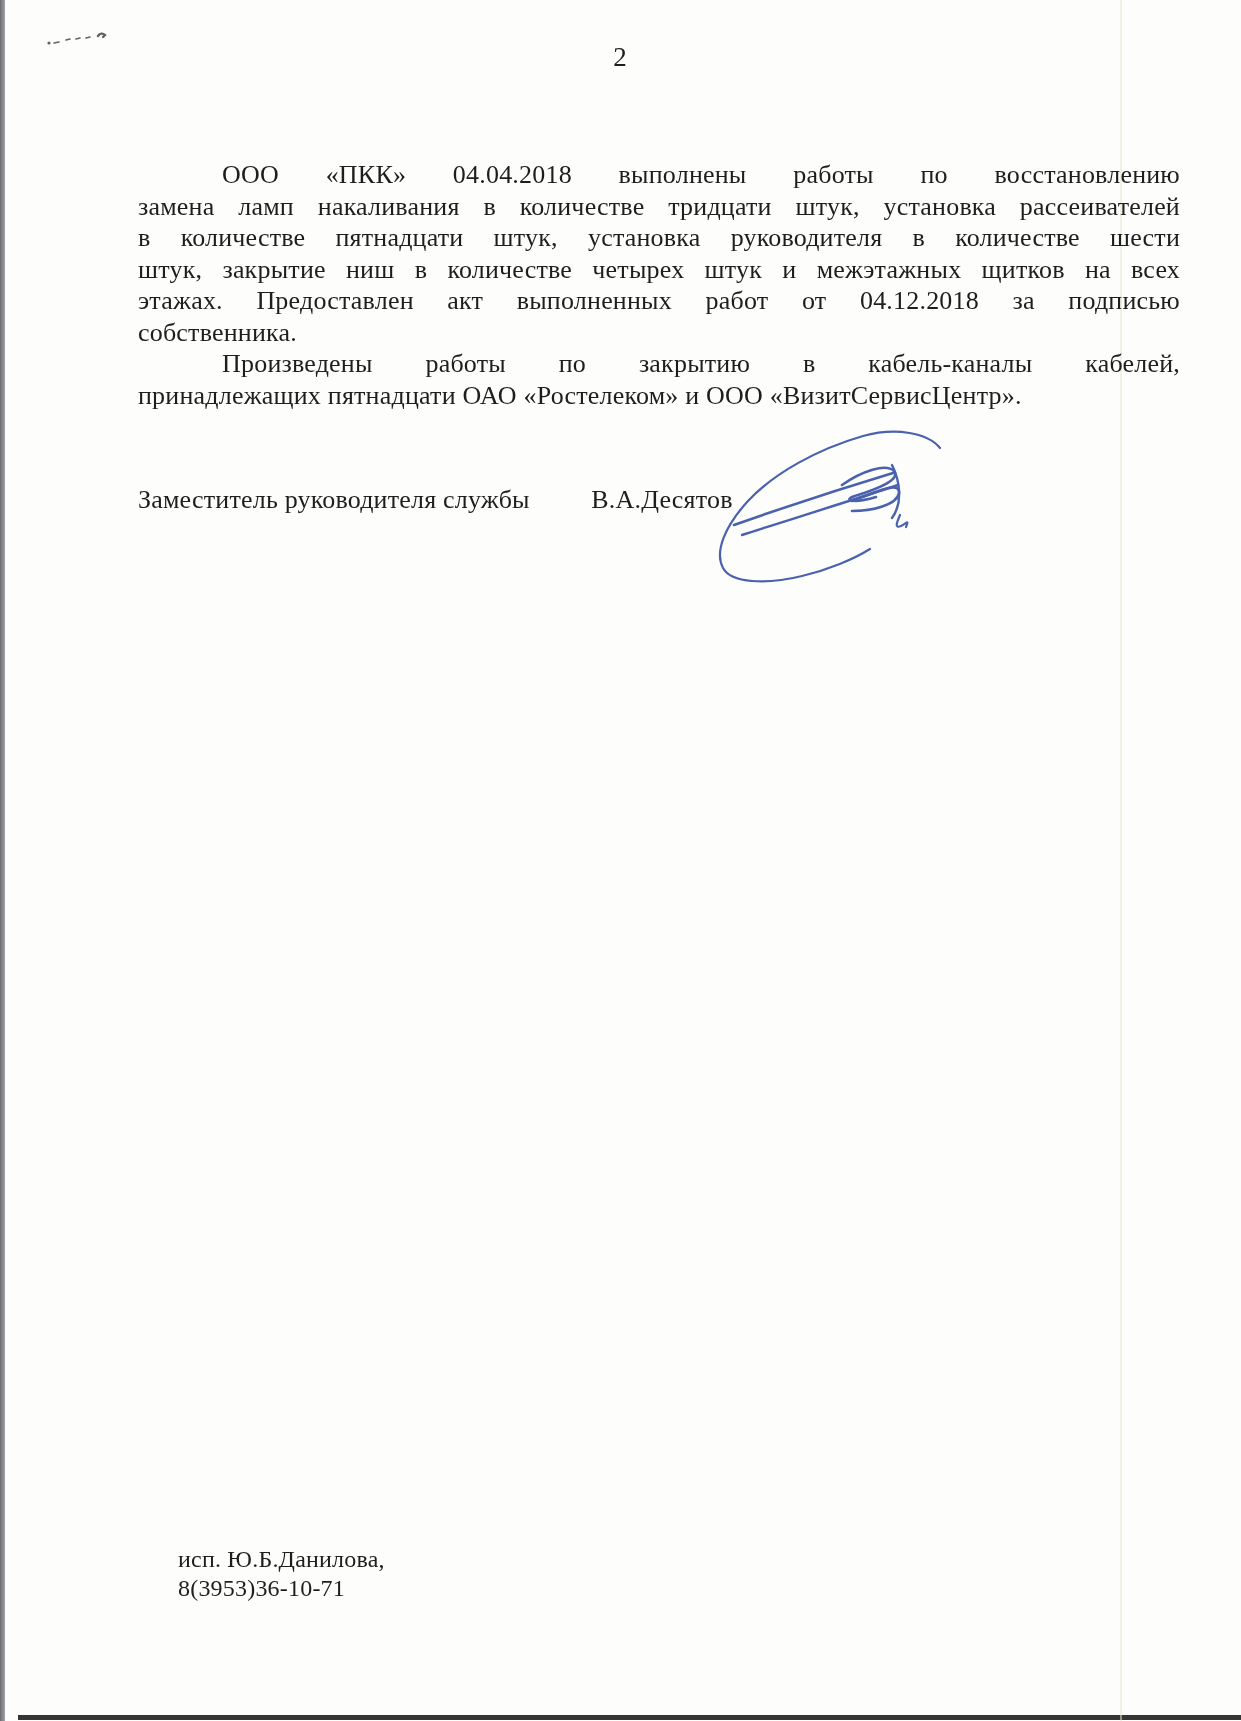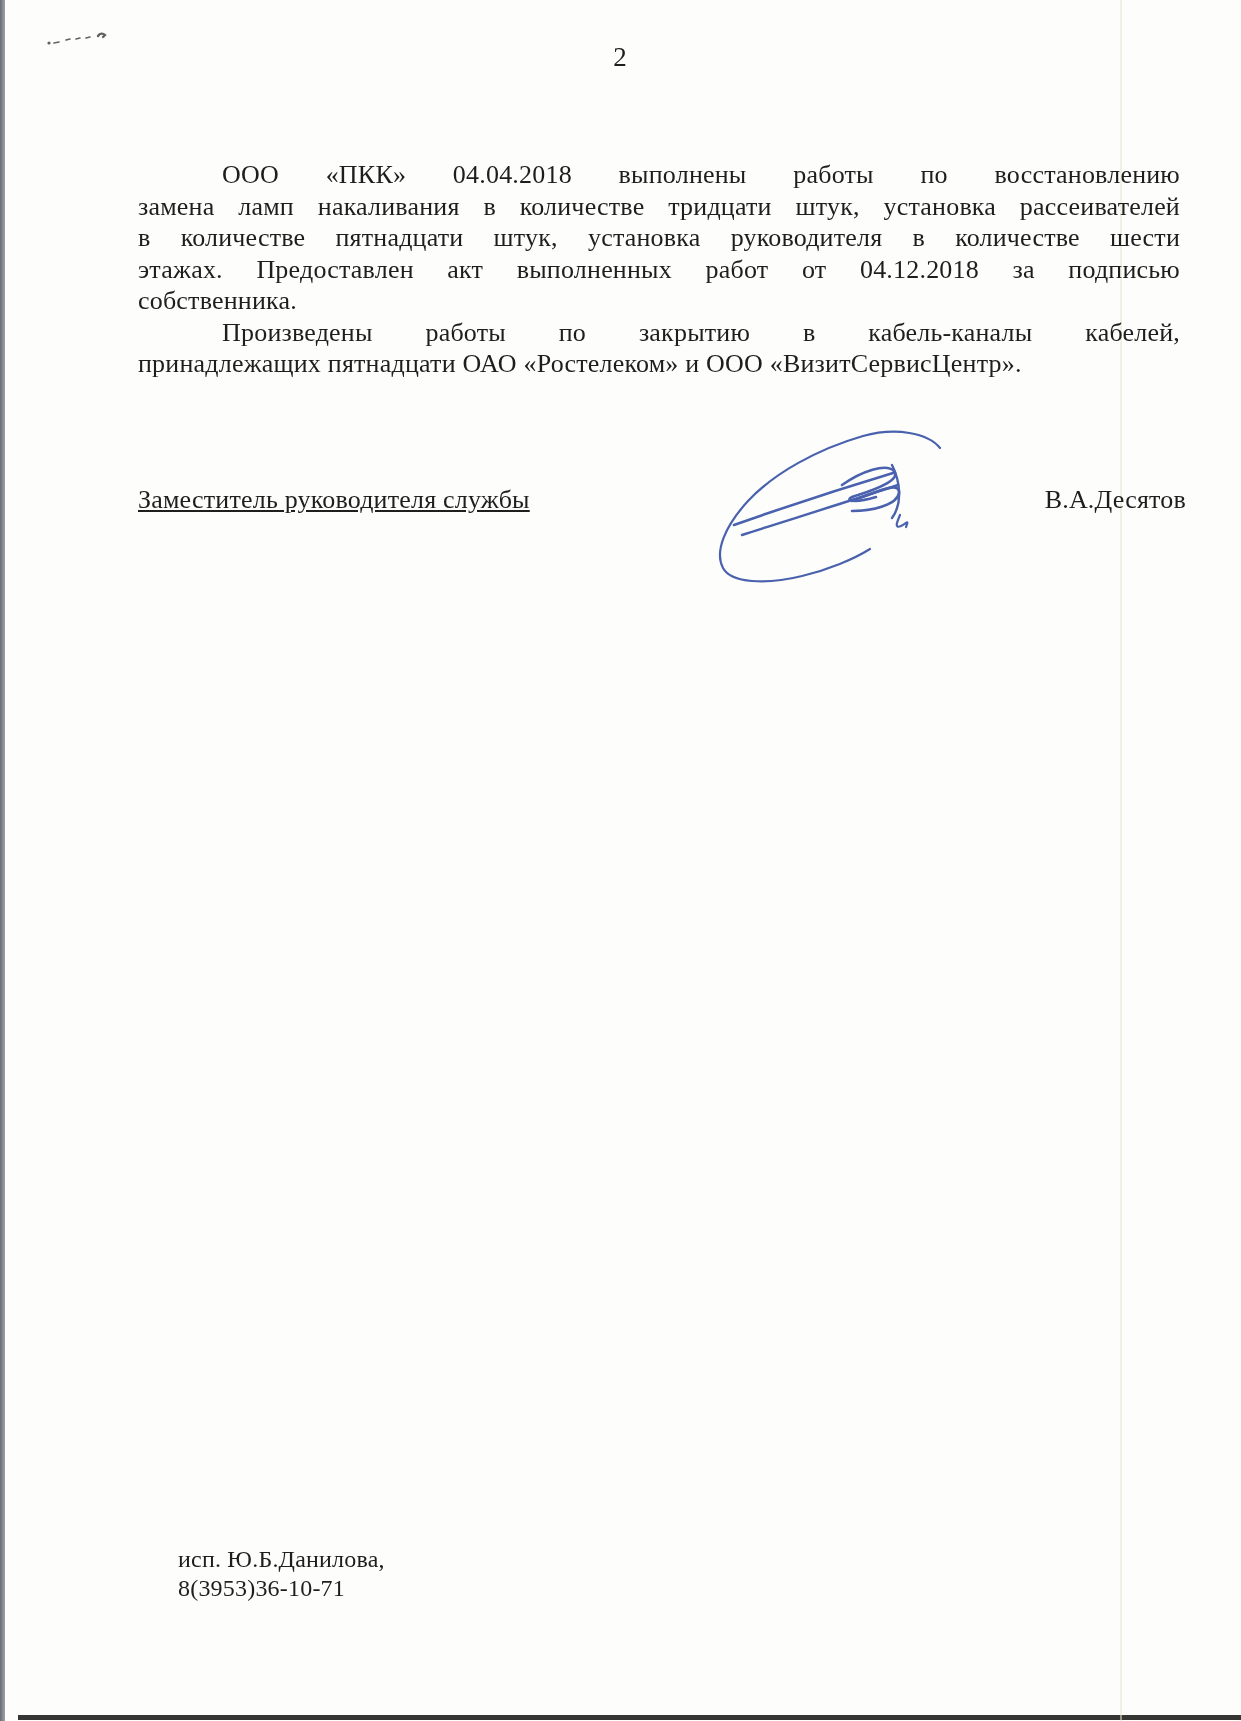--- a/index.html
+++ b/index.html
@@ -72,27 +72,26 @@
   }
   .line.indent { padding-left: 84px; }
   .line.last { text-align-last: left; }
 
   
   .signoff-title {
     position: absolute;
     left: 138px; top: 485px;
     font-size: 26px;
     letter-spacing: 0.2px;
-    text-decoration: underline;
   }
   .signoff-name {
     position: absolute;
     left: 138px; top: 485px;
     width: 1048px;
-    text-align: right;
+    text-align: center;
     font-size: 26px;
     letter-spacing: 0.2px;
   }
   .signature-svg {
     position: absolute;
     left: 700px; top: 423px;
     width: 260px; height: 172px;
   }
 
   
@@ -124,20 +123,21 @@
     </g>
   </svg>
 
   <div class="page-number">2</div>
 
   <div class="doc-body">
     <div>
       <div class="line indent">ООО «ПКК» 04.04.2018 выполнены работы по восстановлению</div>
       <div class="line">замена ламп накаливания в количестве тридцати штук, установка рассеивателей</div>
       <div class="line">в количестве пятнадцати штук, установка руководителя в количестве шести</div>
+      <div class="line">штук, закрытие ниш в количестве четырех штук и межэтажных щитков на всех</div>
       <div class="line">этажах. Предоставлен акт выполненных работ от 04.12.2018 за подписью</div>
       <div class="line last">собственника.</div>
     </div>
     <div>
       <div class="line indent">Произведены работы по закрытию в кабель-каналы кабелей,</div>
       <div class="line last">принадлежащих пятнадцати ОАО «Ростелеком» и ООО «ВизитСервисЦентр».</div>
     </div>
   </div>
 
   <div class="signoff-title">Заместитель руководителя службы</div>

